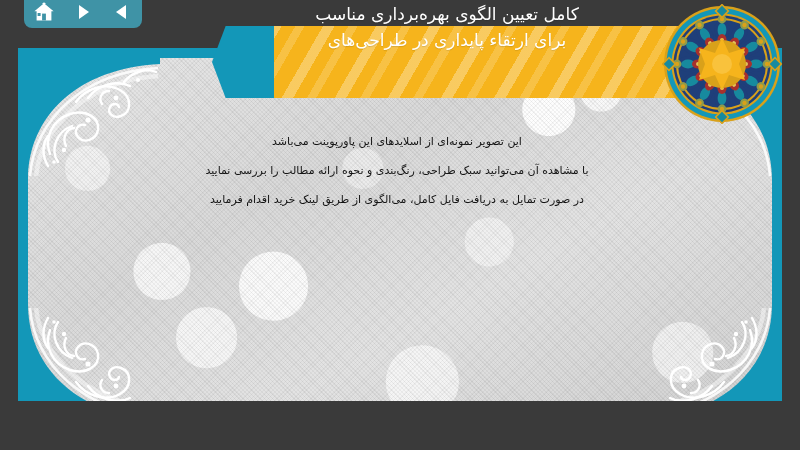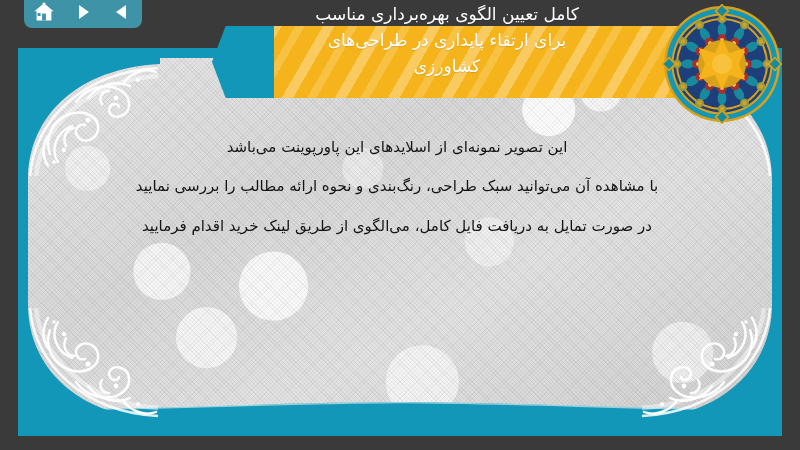--- a/index.html
+++ b/index.html
@@ -7,21 +7,21 @@
 
   html, body {
     width:800px; height:450px;
     overflow:hidden;
     background:#3a3a3a;
     font-family:"DejaVu Sans", sans-serif;
   }
 
   #stage {
     position:relative;
-    width:800px; height:450px;
+    width:800px; height:401px;
     background:#3a3a3a;
     overflow:hidden;
   }
 
   
   #navbar {
     position:absolute;
     left:24px; top:-12px;
     width:118px; height:40px;
     background:#3f93a6;
@@ -153,21 +153,21 @@
   
   #body-text {
     position:absolute;
     left:4px; right:10px;
     top:128px;
     z-index:30;
     text-align:center;
     direction:rtl;
     color:#141414;
     font-family:"DejaVu Sans", sans-serif;
-    font-size:15px;
+    font-size:11px;
     line-height:2.62;
     pointer-events:none;
   }
   #body-text .bline { display:block; white-space:nowrap; }
 </style>
 </head>
 <body>
 
 <div id="stage">
 
@@ -298,21 +298,20 @@
     </div>
 
   </div>
 
   <div id="banner"></div>
   <div id="banner-tab"></div>
 
   <div id="title">
     <span class="tline">کامل تعیین الگوی بهره‌برداری مناسب</span>
     <span class="tline">برای ارتقاء پایداری در طراحی‌های</span>
-    <span class="tline">کشاورزی</span>
   </div>
 
   <div id="medallion">
     <svg width="120" height="120" viewBox="0 0 120 120" aria-hidden="true">
       <defs>
         <g id="petal-unit">
           <ellipse cx="0" cy="-34" rx="7.5" ry="11" fill="#1f3f7a"></ellipse>
           <ellipse cx="0" cy="-34" rx="4.4" ry="7" fill="#178a9e"></ellipse>
           <circle cx="0" cy="-45" r="4.4" fill="#8f9a4a"></circle>
           <circle cx="0" cy="-45" r="2.2" fill="#d9a11a"></circle>

